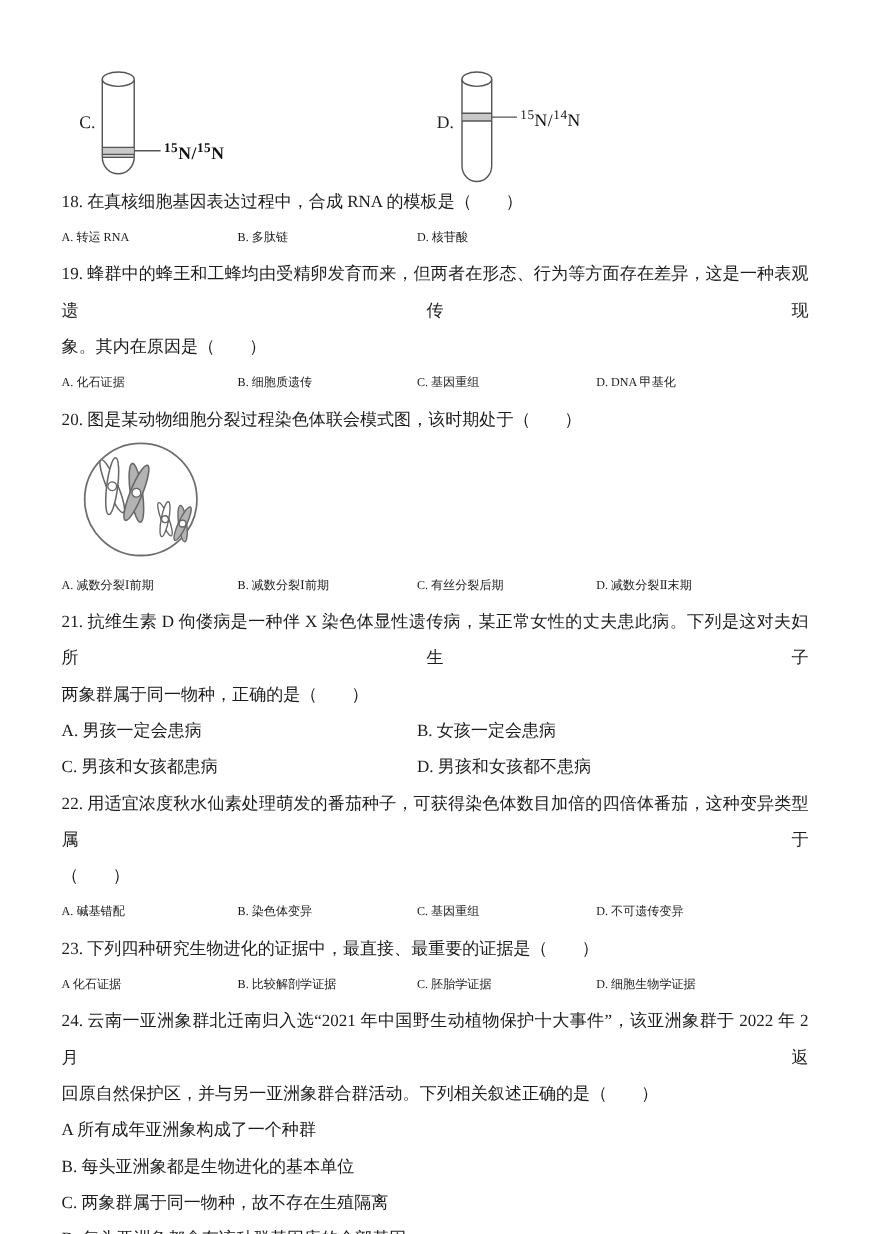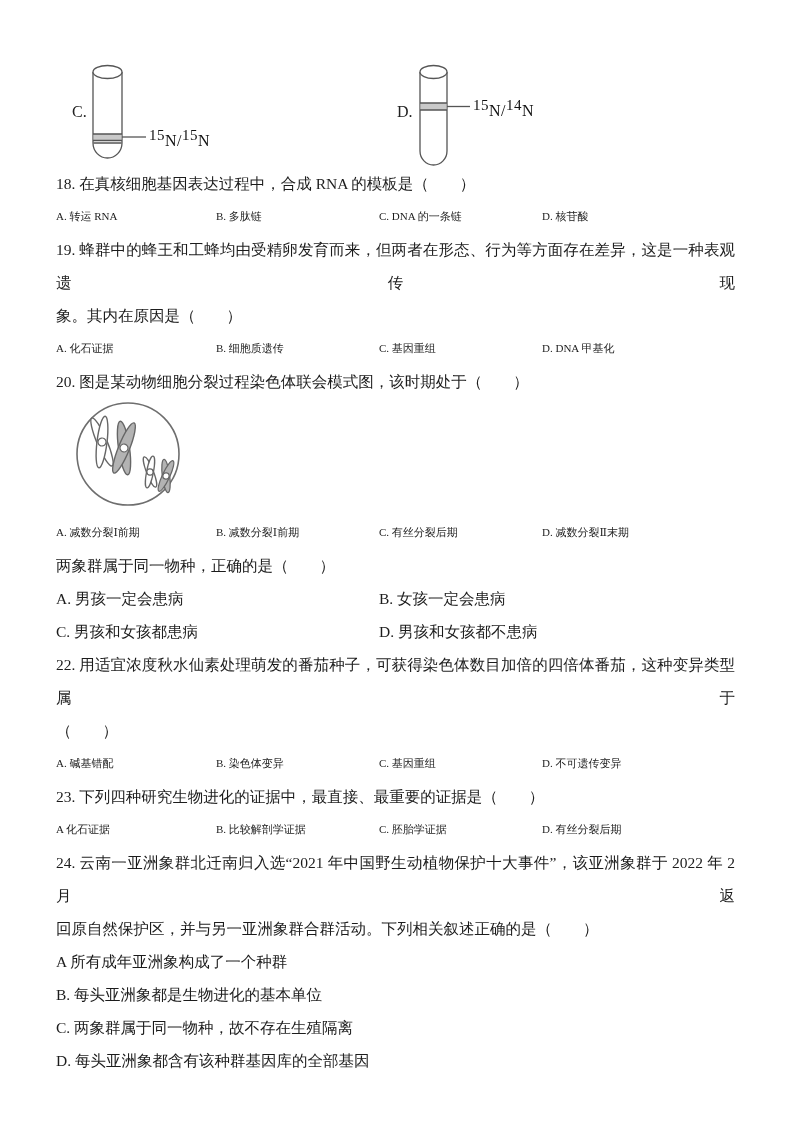--- a/index.html
+++ b/index.html
@@ -36,21 +36,21 @@
   .fig-tubes svg { position: absolute; left: 0; top: 0; }
   .fig-label {
     position: absolute; font-size: 16px; color: #222;
     font-family: "Liberation Serif", "DejaVu Serif", serif;
   }
   .iso {
     position: absolute; font-size: 16px; color: #111;
     font-family: "Liberation Serif", "DejaVu Serif", serif;
     letter-spacing: 0.5px;
   }
-  .iso sup { font-size: 15px; text-align: right; }
+  .iso sup { font-size: 12px; text-align: right; }
 
   
   .fig-cell { position: relative; height: 118px; }
   .fig-cell svg { position: absolute; left: 0; top: 0; }
 </style>
 </head>
 <body>
 
 <div class="page">
 
@@ -67,32 +67,31 @@
 
       <g stroke="#555" fill="none" stroke-width="1.3">
         <path d="M420,17 V96 A13.5,14 0 0 0 447,96 V17" fill="#ffffff"></path>
         <rect x="420.6" y="48" width="25.8" height="7" fill="#c9c9c9" stroke="none"></rect>
         <path d="M420,48 H447 M420,55 H447"></path>
         <ellipse cx="433.5" cy="17" rx="13.5" ry="6.5" fill="#ffffff"></ellipse>
         <path d="M447,51.5 H470"></path>
       </g>
     </svg>
     <span class="fig-label" style="left:72px; top:48px;">C.</span>
-    <span class="iso" style="left:149px; top:72px;"><sup>15</sup><span>N/</span><sup>15</sup><span>N</span></span>
+    <span class="iso" style="left:149px; top:72px;font-weight:bold;"><sup>15</sup><span>N/</span><sup>15</sup><span>N</span></span>
     <span class="fig-label" style="left:397px; top:48px;">D.</span>
     <span class="iso" style="left:473px; top:42px;"><sup>15</sup><span>N/</span><sup>14</sup><span>N</span></span>
   </div>
 
   <div class="content">
 
     <div class="line">18. 在真核细胞基因表达过程中，合成 RNA 的模板是（　　）</div>
     <div class="opts4">
       <span>A. 转运 RNA</span>
       <span>B. 多肽链</span>
-      <span>C. DNA 的一条链</span>
       <span>D. 核苷酸</span>
     </div>
 
     <div class="line wrap just">19. 蜂群中的蜂王和工蜂均由受精卵发育而来，但两者在形态、行为等方面存在差异，这是一种表观遗传现</div>
     <div class="line">象。其内在原因是（　　）</div>
     <div class="opts4">
       <span>A. 化石证据</span>
       <span>B. 细胞质遗传</span>
       <span>C. 基因重组</span>
       <span>D. DNA 甲基化</span>
@@ -134,20 +133,21 @@
   </div>
 
   <div class="content">
     <div class="opts4">
       <span>A. 减数分裂Ⅰ前期</span>
       <span>B. 减数分裂Ⅰ前期</span>
       <span>C. 有丝分裂后期</span>
       <span>D. 减数分裂Ⅱ末期</span>
     </div>
 
+    <div class="line wrap just">21. 抗维生素 D 佝偻病是一种伴 X 染色体显性遗传病，某正常女性的丈夫患此病。下列是这对夫妇所生子</div>
     <div class="line">两象群属于同一物种，正确的是（　　）</div>
     <div class="opts2">
       <span>A. 男孩一定会患病</span>
       <span>B. 女孩一定会患病</span>
     </div>
     <div class="opts2">
       <span>C. 男孩和女孩都患病</span>
       <span>D. 男孩和女孩都不患病</span>
     </div>
 
@@ -158,21 +158,21 @@
       <span>B. 染色体变异</span>
       <span>C. 基因重组</span>
       <span>D. 不可遗传变异</span>
     </div>
 
     <div class="line">23. 下列四种研究生物进化的证据中，最直接、最重要的证据是（　　）</div>
     <div class="opts4">
       <span>A 化石证据</span>
       <span>B. 比较解剖学证据</span>
       <span>C. 胚胎学证据</span>
-      <span>D. 有丝分裂后期</span>
+      <span>D. 细胞生物学证据</span>
     </div>
 
     <div class="line wrap just">24. 云南一亚洲象群北迁南归入选“2021 年中国野生动植物保护十大事件”，该亚洲象群于 2022 年 2 月返</div>
     <div class="line">回原自然保护区，并与另一亚洲象群合群活动。下列相关叙述正确的是（　　）</div>
     <div class="line">A 所有成年亚洲象构成了一个种群</div>
     <div class="line">B. 每头亚洲象都是生物进化的基本单位</div>
     <div class="line">C. 两象群属于同一物种，故不存在生殖隔离</div>
     <div class="line">D. 每头亚洲象都含有该种群基因库的全部基因</div>
 
   </div>

